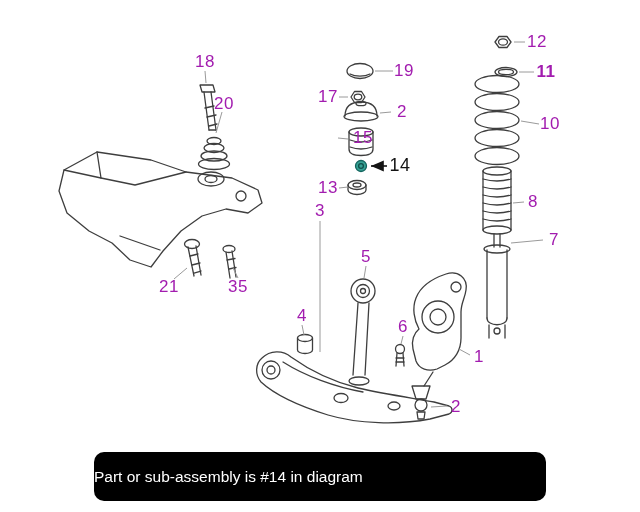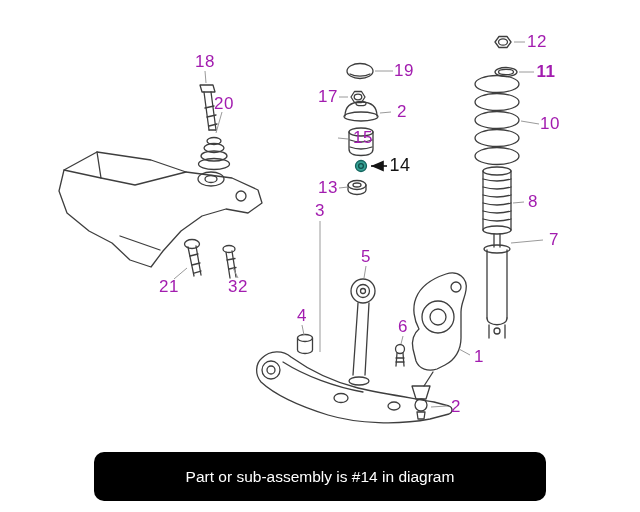--- a/index.html
+++ b/index.html
@@ -20,21 +20,21 @@
   .part-label.hl { color: #141414; font-size: 18px; }
   .footer {
     position: absolute;
     left: 50%; top: 452px;
     transform: translateX(-50%);
     width: 452px; height: 49px;
     background: #000000;
     border-radius: 10px;
     color: #ffffff;
     display: flex; flex-direction: column;
-    align-items: center; justify-content: center;
+    align-items: flex-start; justify-content: center;
     text-align: center;
   }
   .footer div { font-size: 15.5px; line-height: 21px; }
 </style>
 </head>
 <body>
 
 <div class="stage">
 
   <svg width="640" height="512" viewBox="0 0 640 512">
@@ -208,21 +208,21 @@
 
     <g>
       <path d="M387,166 L371,166" stroke="#141414" stroke-width="1.6" marker-end="url(#arrTip)"></path>
     </g>
   </svg>
 
   <div class="labels">
       <div class="part-label" style="left: 205px; top: 62px;">18</div>
       <div class="part-label" style="left: 224px; top: 104px;">20</div>
       <div class="part-label" style="left: 169px; top: 287px; text-align: right;">21</div>
-      <div class="part-label" style="left: 238px; top: 287px;">32</div>
+      <div class="part-label" style="left: 238px; top: 287px;">35</div>
       <div class="part-label" style="left: 404px; top: 71px;">19</div>
       <div class="part-label" style="left: 328px; top: 97px;">17</div>
       <div class="part-label" style="left: 402px; top: 112px;">2</div>
       <div class="part-label" style="left: 327px; top: 138px; margin-left: 36px;">15</div>
       <div class="part-label hl" style="left: 400px; top: 165px;">14</div>
       <div class="part-label" style="left: 328px; top: 188px; text-align: right;">13</div>
       <div class="part-label" style="left: 537px; top: 42px;">12</div>
       <div class="part-label" style="left: 546px; top: 72px; font-weight: bold;">11</div>
       <div class="part-label" style="left: 550px; top: 124px;">10</div>
       <div class="part-label" style="left: 533px; top: 202px;">8</div>

